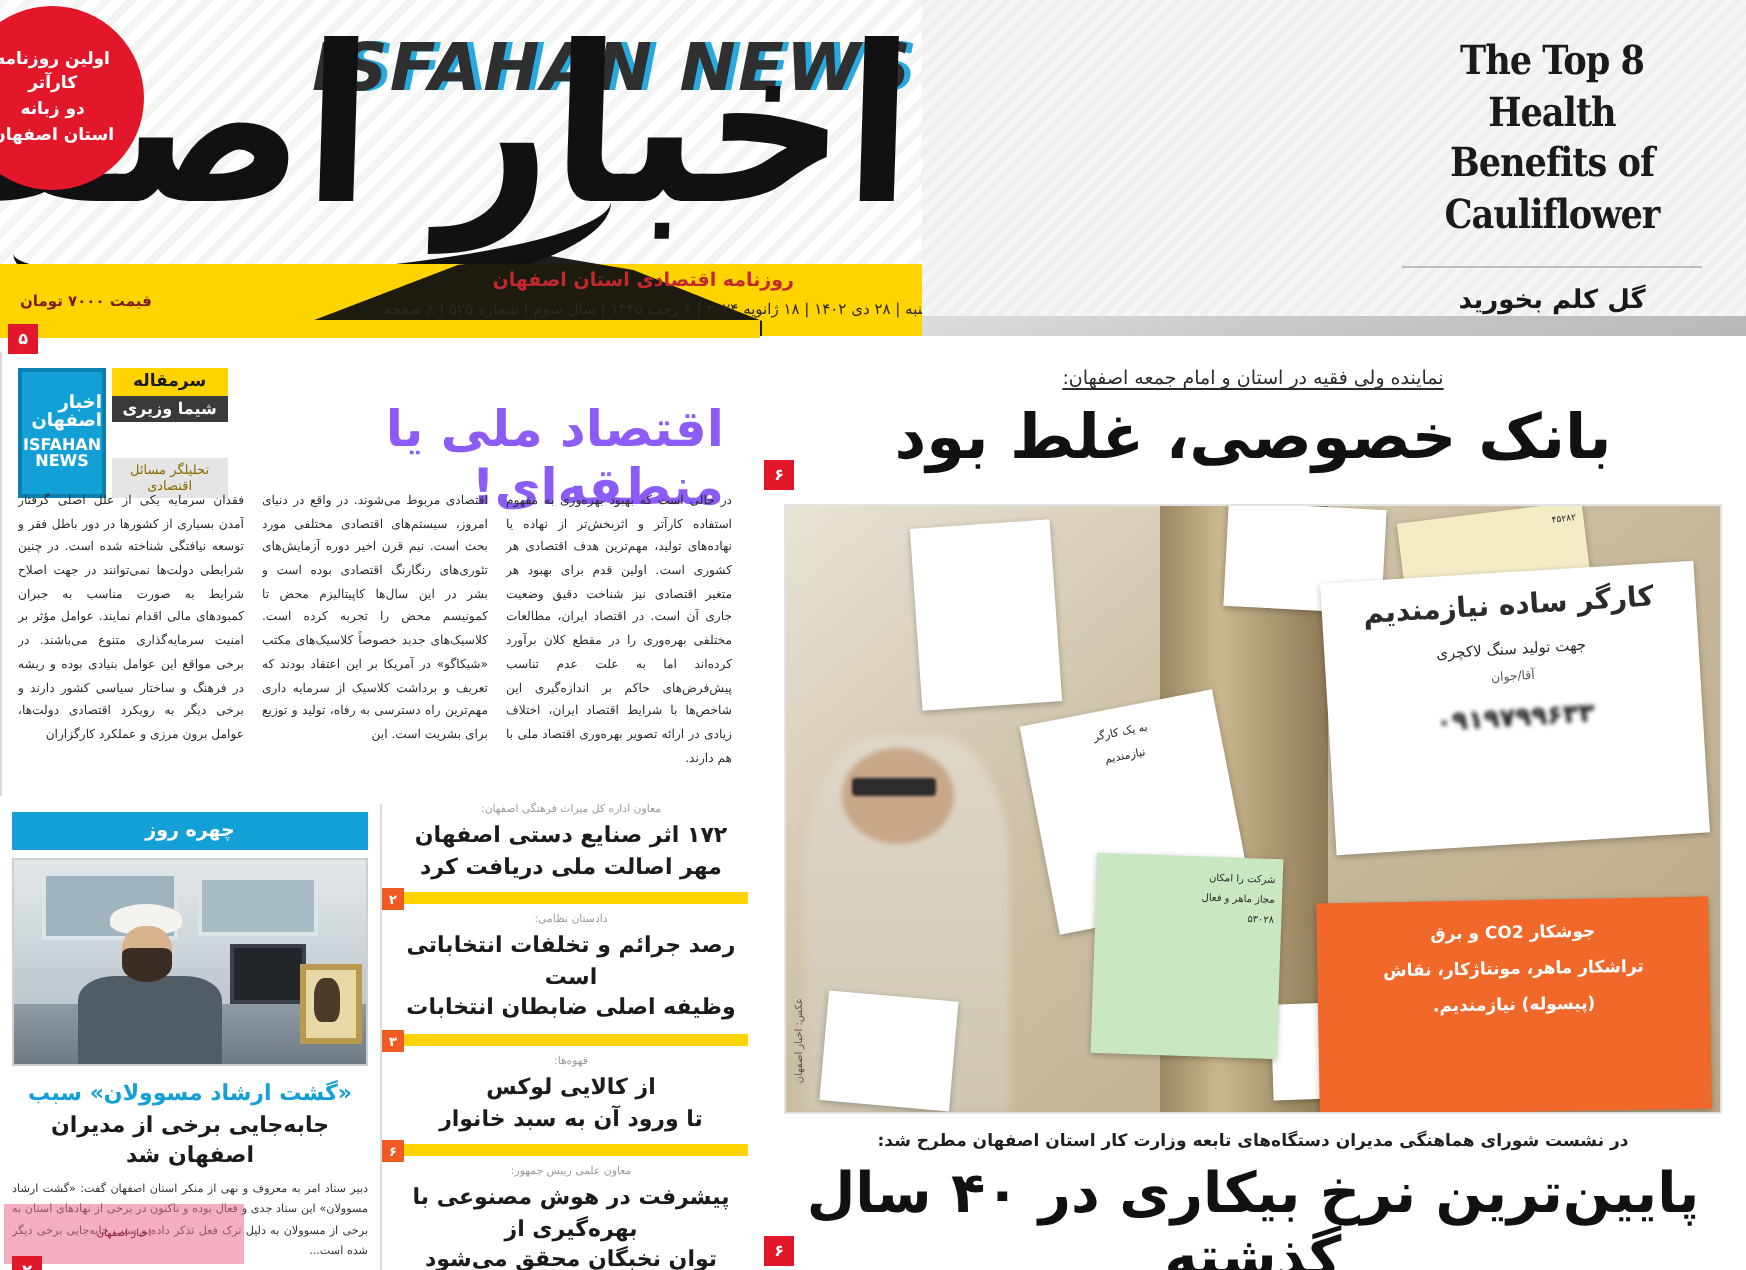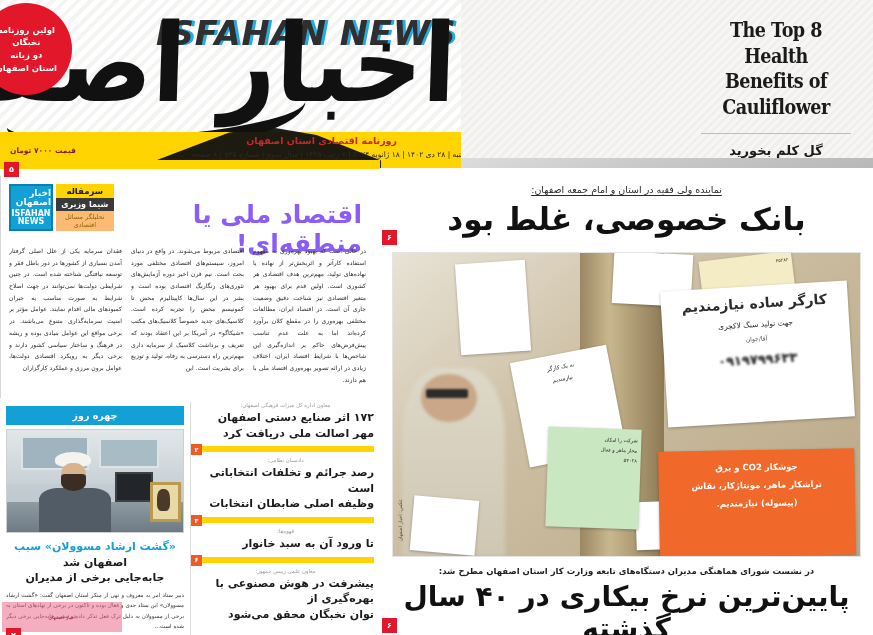--- a/index.html
+++ b/index.html
@@ -281,25 +281,26 @@
   }
   .ed-author {
     background: #3a3a3a;
     color: #ffffff;
     font-size: 8px;
     font-weight: bold;
     text-align: center;
     padding: 2px 0;
   }
   .ed-role {
-    background: #fdba74;
+    background: #e5e5e5;
     color: #8a6a00;
     font-size: 6.5px;
     text-align: center;
     padding: 2px 0;
+    margin-top: 18px;
   }
   .ed-logo {
     width: 44px;
     background: #13a0d6;
     color: #ffffff;
     display: flex;
     flex-direction: column;
     align-items: center;
     justify-content: center;
     line-height: 1.05;
@@ -439,21 +440,21 @@
     font-size: 5.4px;
     color: #9a9a9a;
     text-align: center;
     letter-spacing: .2px;
     margin-bottom: 2px;
   }
   .news-title {
     font-size: 11px;
     font-weight: bold;
     line-height: 1.42;
-    text-align: right;
+    text-align: center;
     color: #1b1b1b;
     letter-spacing: -.2px;
   }
   .news-sep {
     position: relative;
     height: 6px;
     background: #ffd400;
     margin: 5px 0 5px 0;
     width: 100%;
   }
@@ -643,21 +644,21 @@
       </div>
     </div>
 
     <div class="masthead">
       <div class="brand-latin">ISFAHAN NEWS</div>
       <div class="brand-fa">اخبار اصفهان</div>
       <div class="brand-swash"></div>
 
       <div class="seal">
         <span>اولین روزنامه</span>
-        <span>نخبگان</span>
+        <span>کارآتر</span>
         <span>دو زبانه</span>
         <span>استان اصفهان</span>
       </div>
 
       <div class="yellow-bar">
         <div class="yb-swoosh"></div>
         <div class="yb-tag">روزنامه اقتصادی استان اصفهان</div>
         <div class="yb-date">پنجشنبه | ۲۸ دی ۱۴۰۲ | ۱۸ ژانویه ۲۰۲۴ | ۶ رجب ۱۴۴۵ | سال سوم | شماره ۵۲۵ | ۸ صفحه</div>
         <div class="yb-price">قیمت ۷۰۰۰ تومان</div>
       </div>
@@ -701,22 +702,22 @@
       <div class="pp-turban"></div>
       <div class="pp-face"></div>
       <div class="pp-beard"></div>
       <div class="pp-monitor"></div>
       <div class="pp-frame">
         <div class="pp-frame-inner"></div>
       </div>
     </div>
     <div class="person-title">
       <div>«گشت ارشاد مسوولان» سبب</div>
+      <div class="dark">جابه‌جایی برخی از مدیران</div>
       <div class="dark">اصفهان شد</div>
-      <div class="dark">جابه‌جایی برخی از مدیران</div>
     </div>
     <div class="person-body">دبیر ستاد امر به معروف و نهی از منکر استان اصفهان گفت: «گشت ارشاد مسوولان» این ستاد جدی و فعال بوده و تاکنون در برخی از نهادهای استان به برخی از مسوولان به دلیل ترک فعل تذکر داده و سبب جابه‌جایی برخی دیگر شده است...</div>
     <div class="watermark">اخبار اصفهان</div>
     <div class="pg-badge" style="left:0px;top:222px;">۲</div>
   </div>
 
   <div class="newslist">
 
     <div class="news-item">
       <div class="news-kicker">معاون اداره کل میراث فرهنگی اصفهان:</div>
@@ -736,20 +737,21 @@
         <div>وظیفه اصلی ضابطان انتخابات</div>
       </div>
     </div>
     <div class="news-sep">
       <span class="pgnum">۳</span>
     </div>
 
     <div class="news-item">
       <div class="news-kicker">قهوه‌ها:</div>
       <div class="news-title">
+        <div>از کالایی لوکس</div>
         <div>تا ورود آن به سبد خانوار</div>
       </div>
     </div>
     <div class="news-sep">
       <span class="pgnum">۶</span>
     </div>
 
     <div class="news-item">
       <div class="news-kicker">معاون علمی رییس جمهور:</div>
       <div class="news-title">

